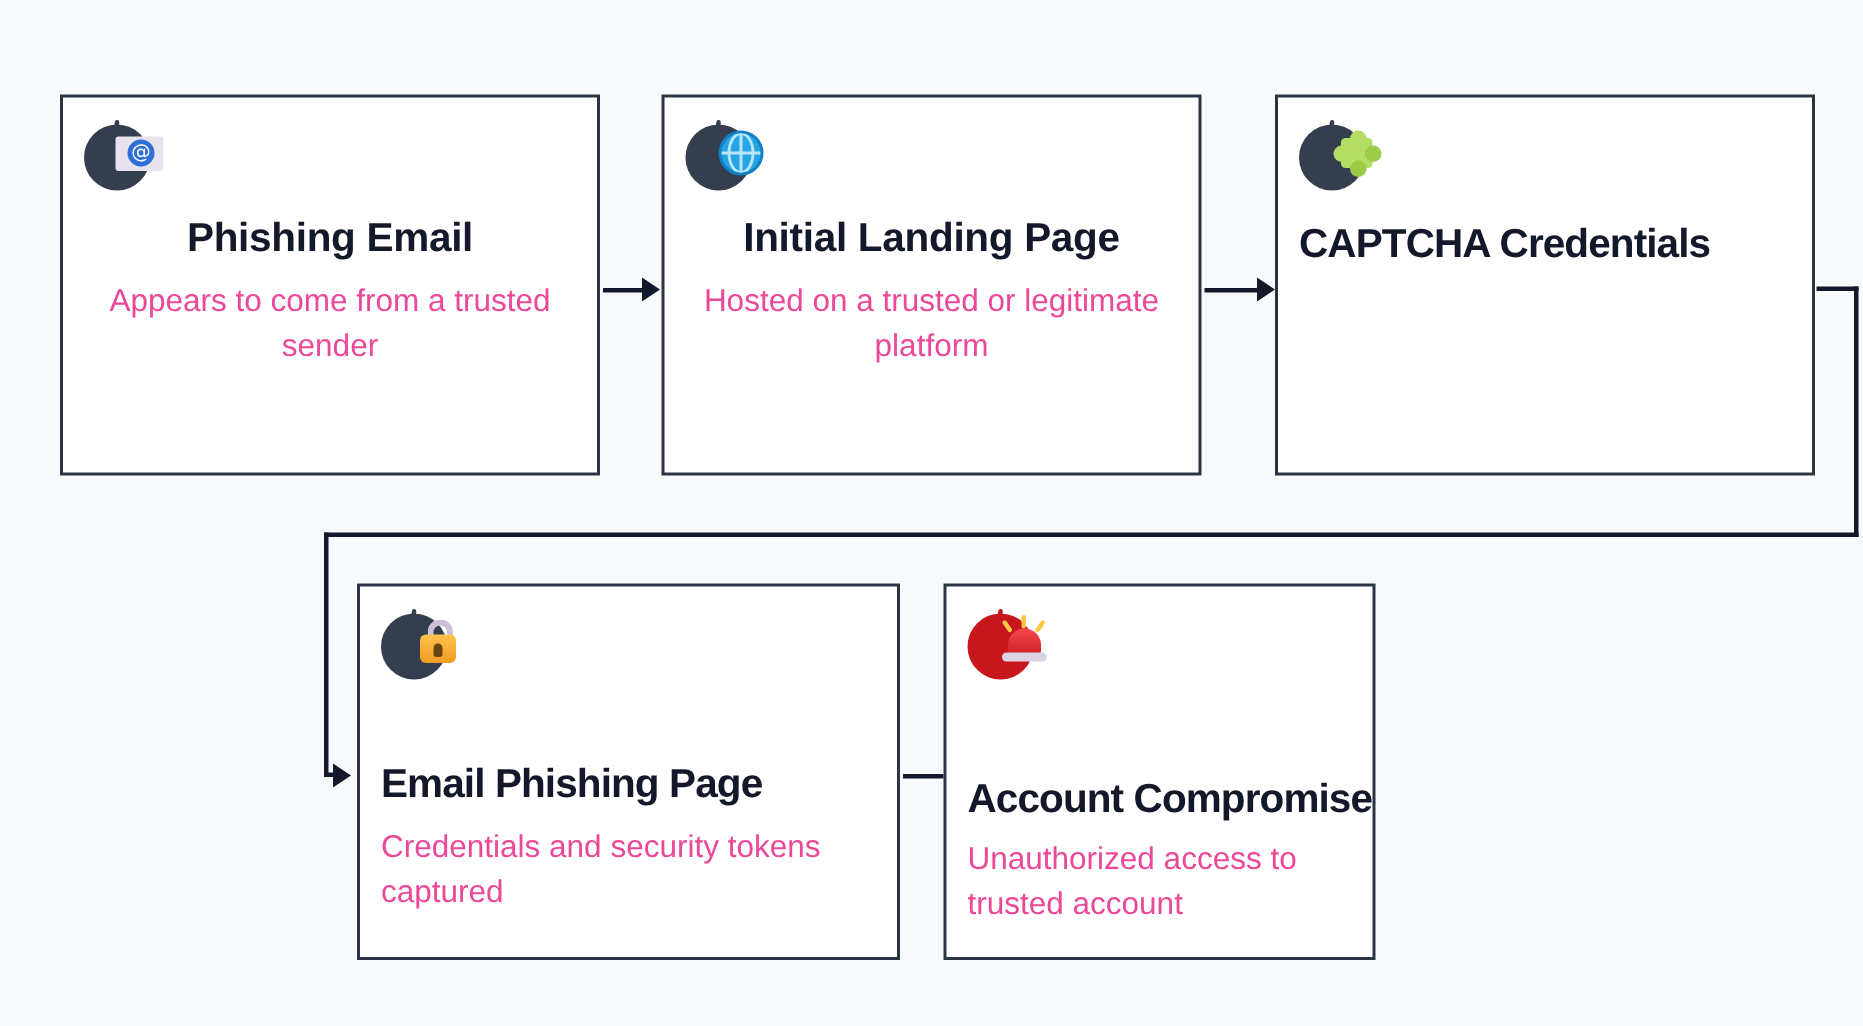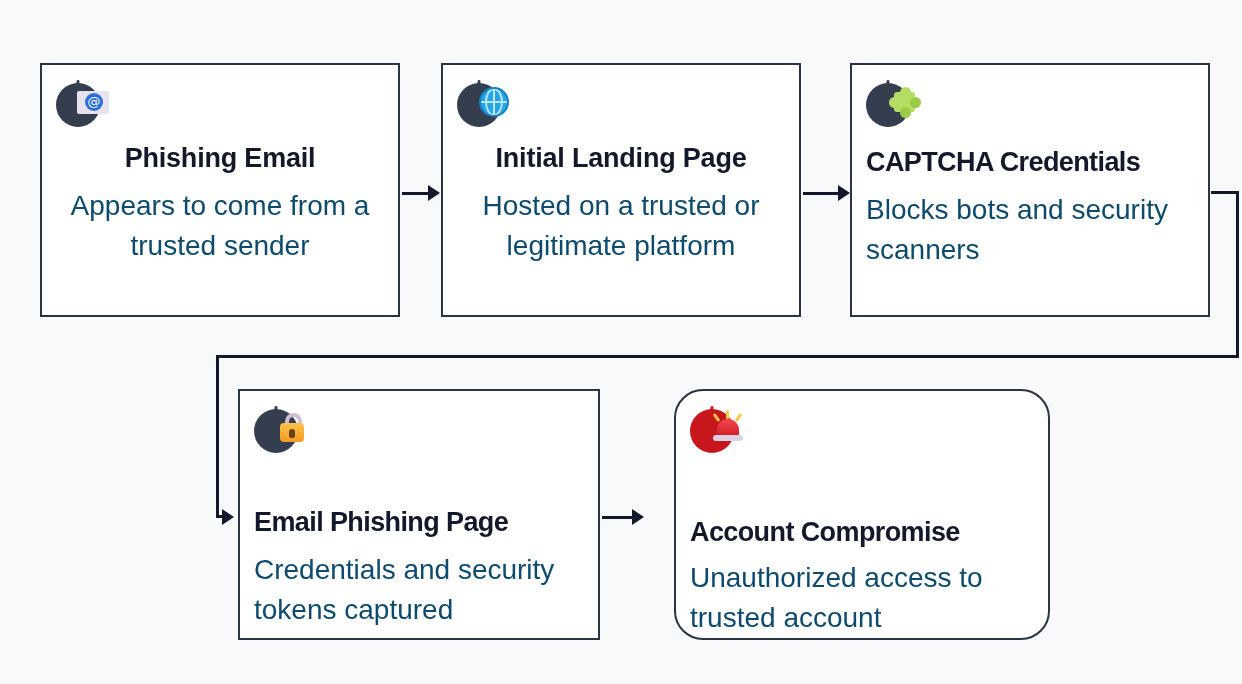--- a/index.html
+++ b/index.html
@@ -40,40 +40,40 @@
     font-size: 27px;
     font-weight: bold;
     color: #13182a;
     text-align: center;
     line-height: 1.15;
     letter-spacing: -0.2px;
     margin-top: 14px;
     white-space: nowrap;
   }
   .node-desc {
-    font-size: 28px;
-    color: #0c4a6e;
+    font-size: 21px;
+    color: #ec4899;
     text-align: center;
     line-height: 1.42;
     margin-top: 12px;
   }
   .node.wide .node-title,
   .node.wide .node-desc {
     text-align: left;
   }
   .node.wide .node-title {
     letter-spacing: -0.6px;
   }
 
   
   #node-1 { left: 40px;  top: 63px;  width: 360px; height: 254px; }
   #node-2 { left: 441px; top: 63px;  width: 360px; height: 254px; }
   #node-3 { left: 850px; top: 63px;  width: 360px; height: 254px; }
   #node-4 { left: 238px; top: 389px; width: 362px; height: 251px; }
-  #node-5 { left: 674px; top: 389px; width: 376px; height: 251px; border-radius: 29px; }
+  #node-5 { left: 629px; top: 389px; width: 288px; height: 251px; }
 
   
   #node-3 .node-title { margin-top: 18px; }
   #node-4 .node-title { margin-top: 52px; }
   #node-5 .node-title { margin-top: 62px; }
   #node-4 .node-desc  { margin-top: 12px; }
   #node-5 .node-desc  { margin-top: 10px; }
 
   
   .bomb {
@@ -318,21 +318,20 @@
         </div>
       <div class="badge badge-puzzle">
         <div class="pz-body"></div>
         <div class="knob k-t"></div>
         <div class="knob k-r"></div>
         <div class="knob k-b"></div>
         <div class="knob k-l"></div>
       </div>
     </div>
     <div class="node-title">CAPTCHA Credentials</div>
-    <div class="node-desc">Blocks bots and security scanners</div>
   </div>
 
   <div class="node wide" id="node-4">
     <div class="node-icon">
       <div class="bomb">
           <div class="fuse"></div>
         </div>
       <div class="badge badge-lock">
         <div class="shackle"></div>
         <div class="body"></div>

